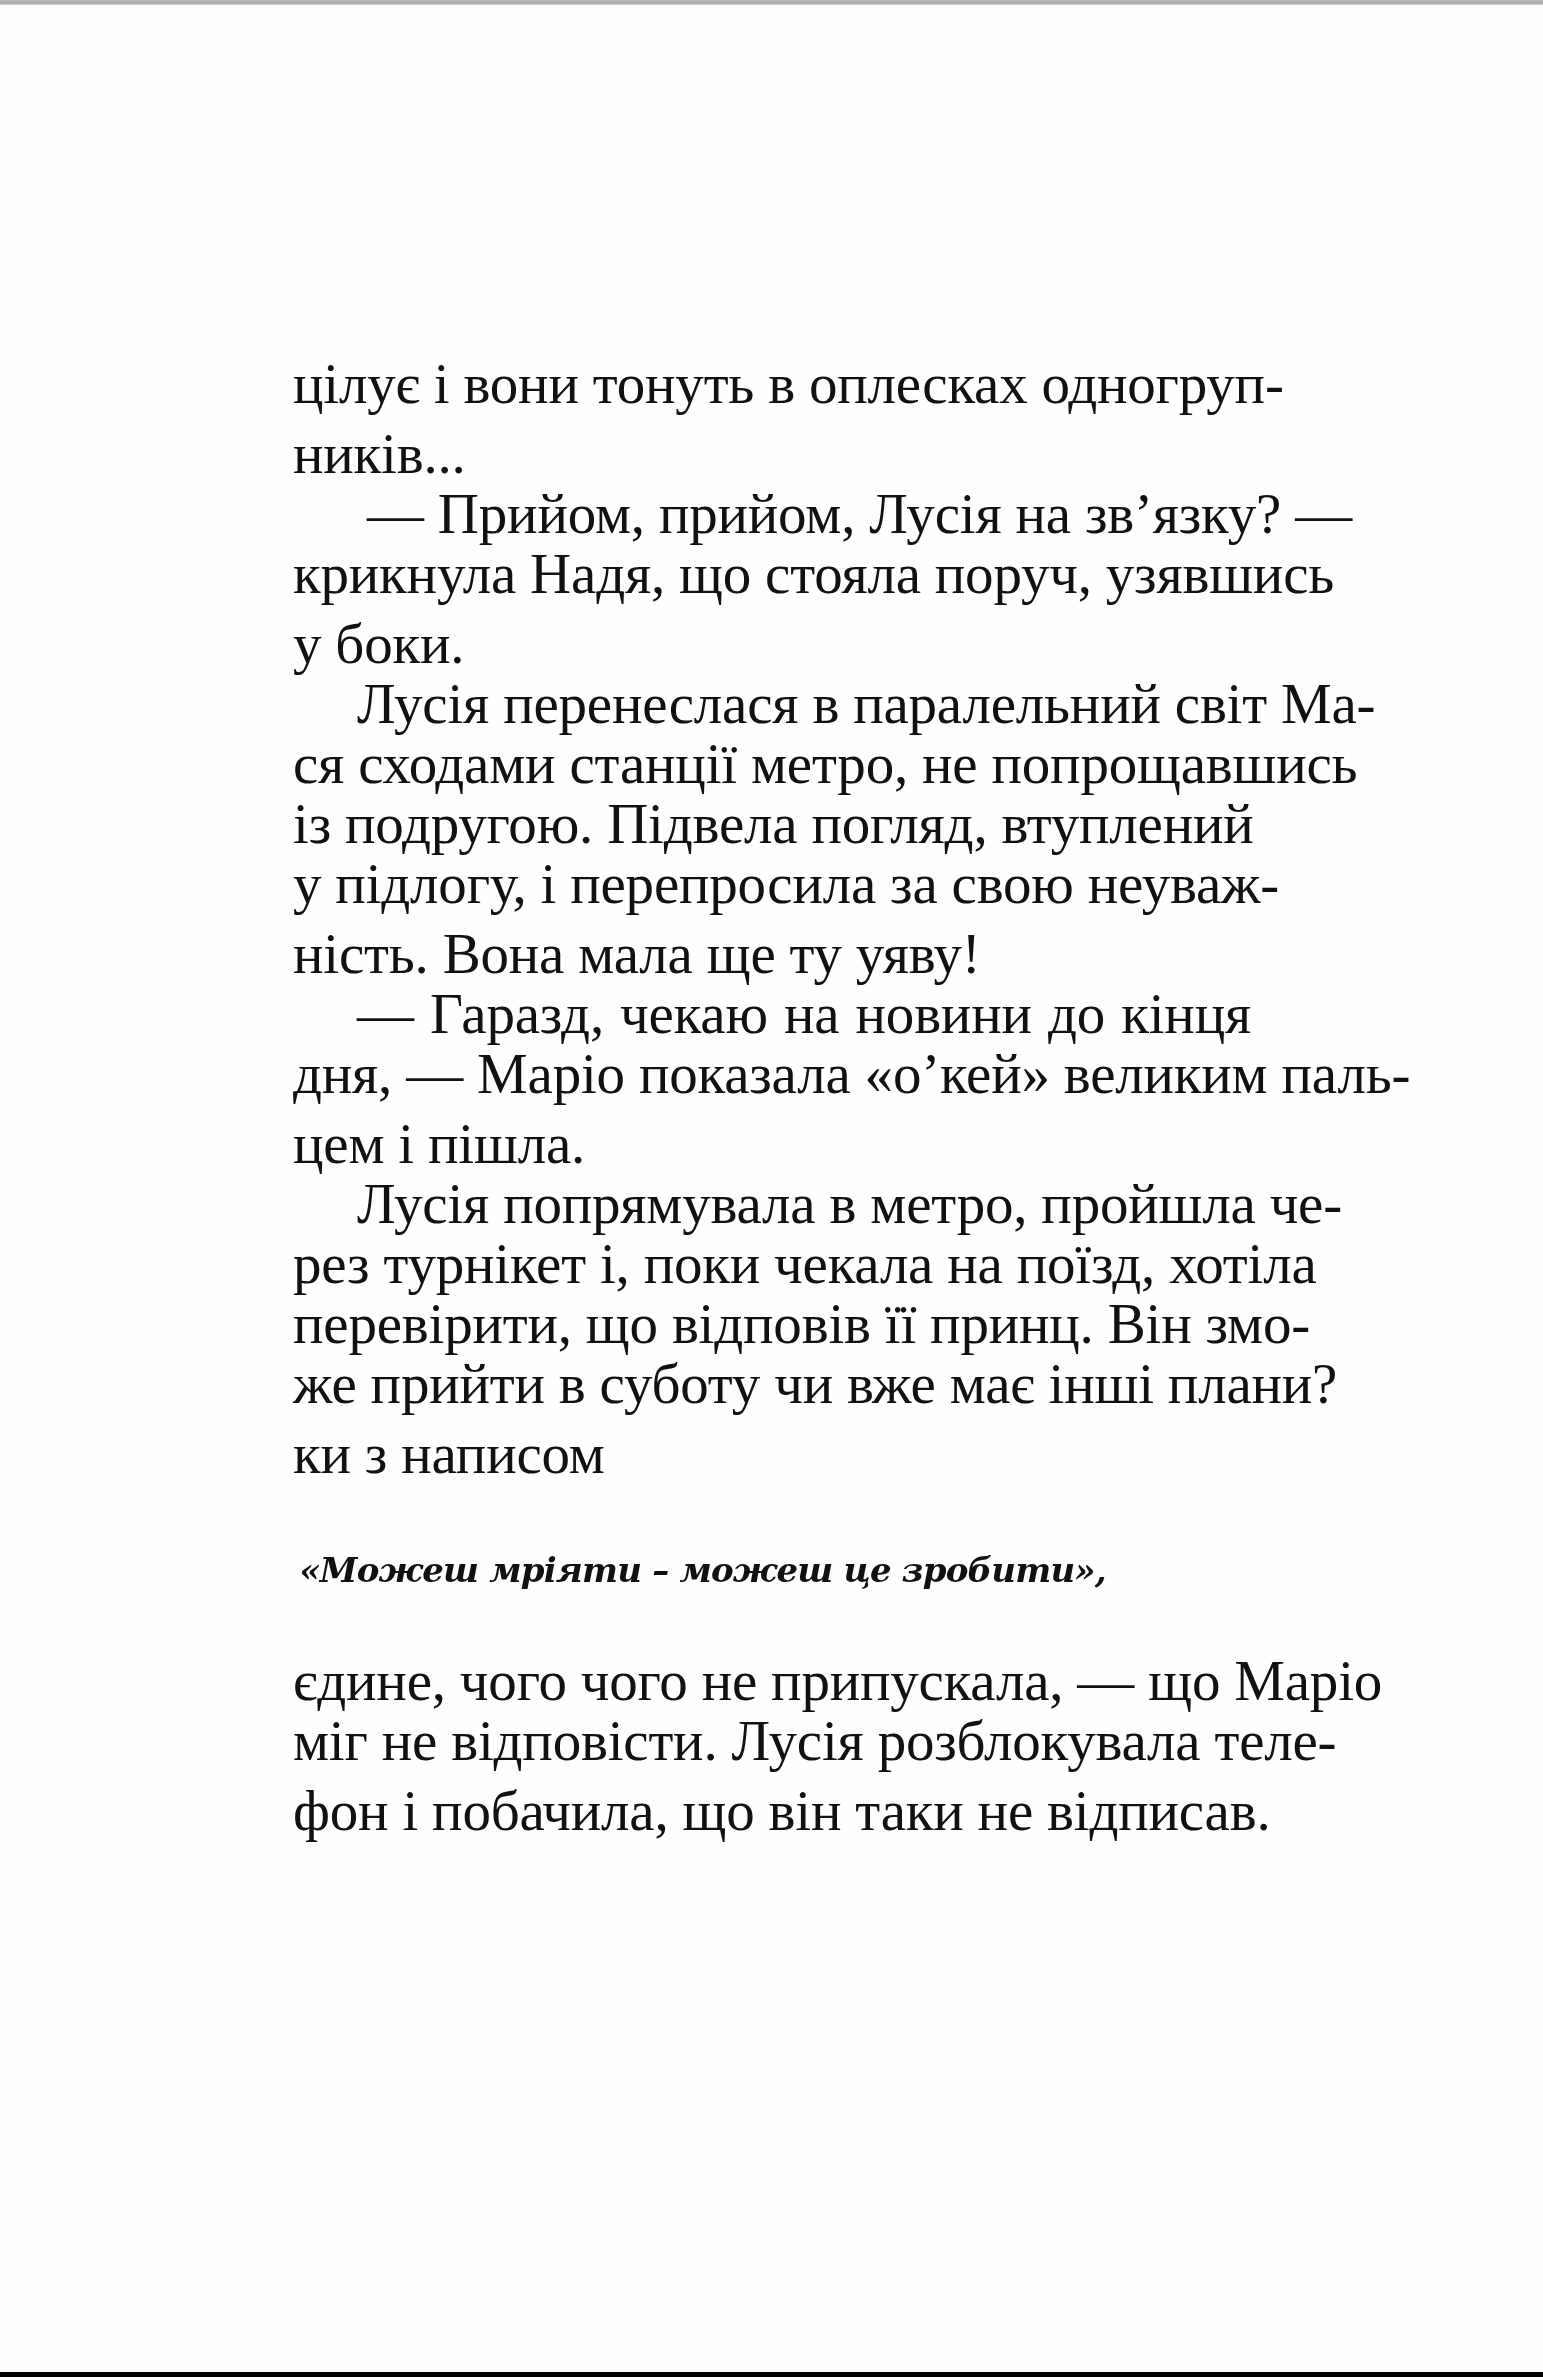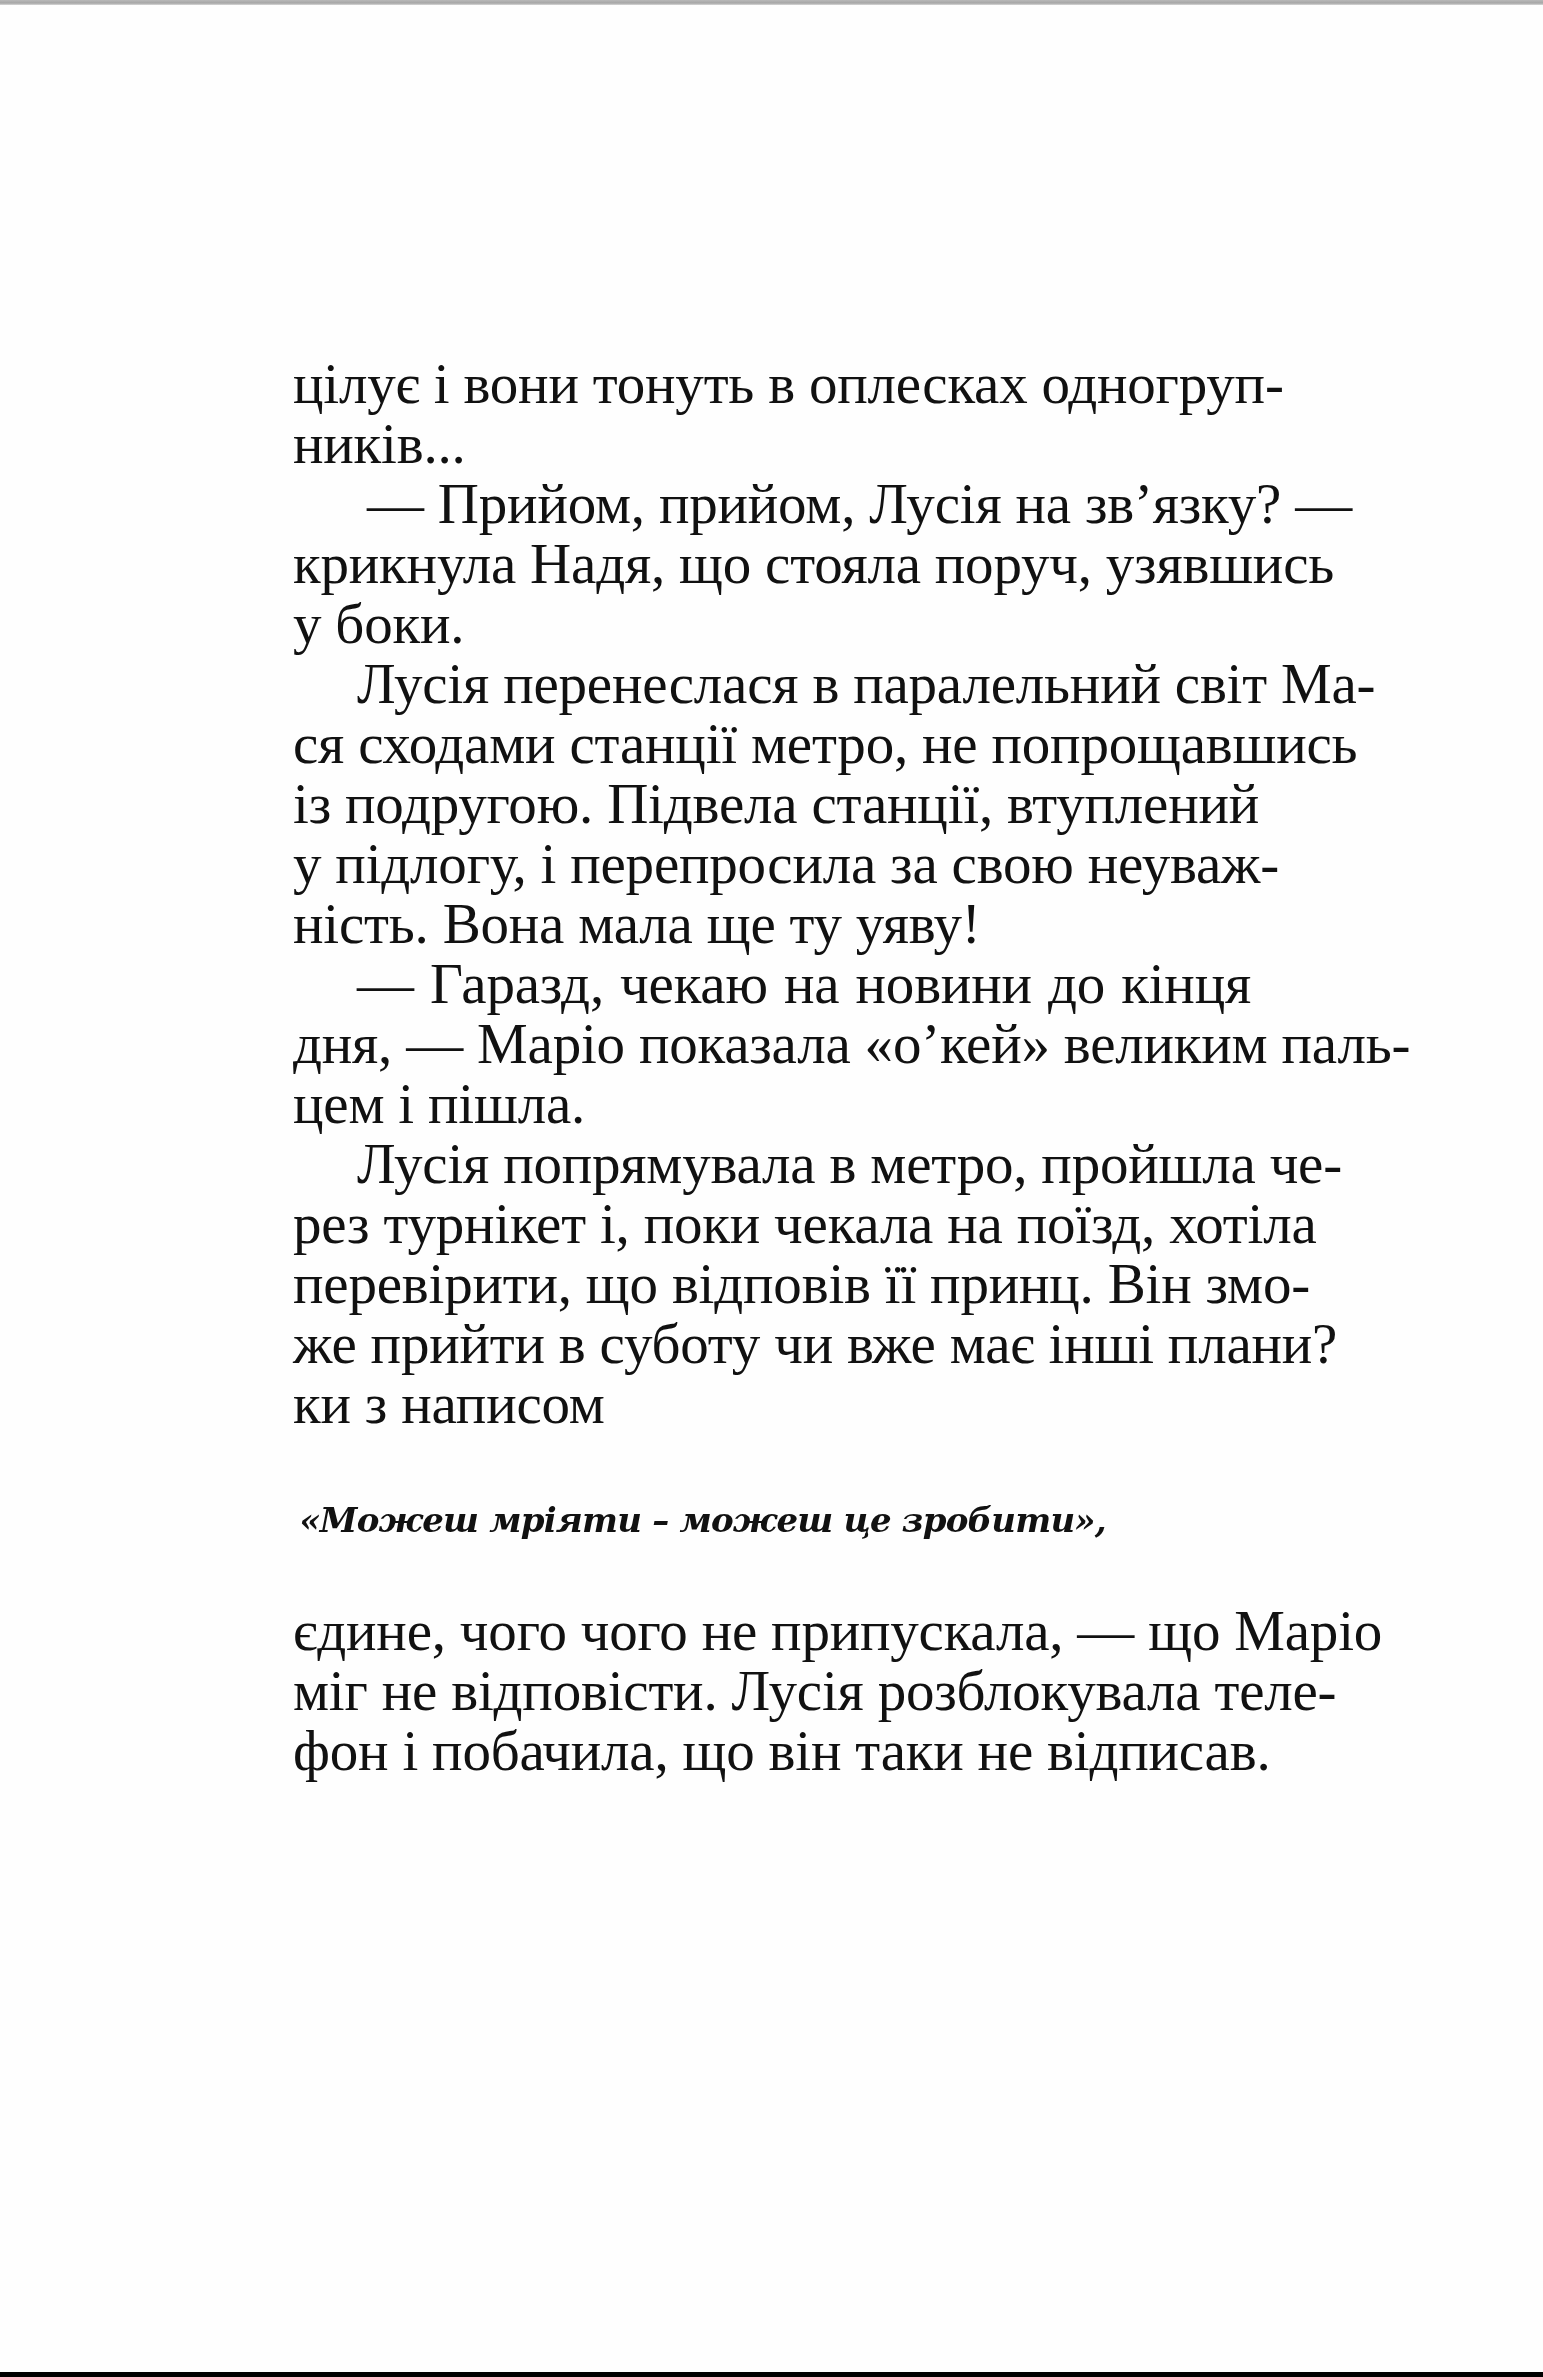--- a/index.html
+++ b/index.html
@@ -39,20 +39,21 @@
       height: 60px;
       line-height: 60px;
       font-size: 57px;
       white-space: nowrap;
       text-align: justify;
       text-align-last: justify;
       letter-spacing: -0.2px;
     }
     .line.last {
       text-align-last: left;
+      margin-top: 10px;
     }
     .indent { padding-left: 64px; }
     .indent-dash { padding-left: 74px; }
     .motto {
       margin-top: 50px;
       margin-bottom: 45px;
       height: 72px;
       line-height: 72px;
       font-size: 34px;
       font-weight: bold;
@@ -70,21 +71,21 @@
 
 <div class="page">
   <div id="block1">
       <div class="line">цілує і вони тонуть в оплесках одногруп-</div>
       <div class="line last">ників...</div>
       <div class="line indent-dash">— Прийом, прийом, Лусія на зв’язку? —</div>
       <div class="line">крикнула Надя, що стояла поруч, узявшись</div>
       <div class="line last">у боки.</div>
       <div class="line indent">Лусія перенеслася в паралельний світ Ма-</div>
       <div class="line">ся сходами станції метро, не попрощавшись</div>
-      <div class="line">із подругою. Підвела станції, втуплений</div>
+      <div class="line">із подругою. Підвела погляд, втуплений</div>
       <div class="line">у підлогу, і перепросила за свою неуваж-</div>
       <div class="line last">ність. Вона мала ще ту уяву!</div>
       <div class="line indent">— Гаразд, чекаю на новини до кінця</div>
       <div class="line">дня, — Маріо показала «о’кей» великим паль-</div>
       <div class="line last">цем і пішла.</div>
       <div class="line indent">Лусія попрямувала в метро, пройшла че-</div>
       <div class="line">рез турнікет і, поки чекала на поїзд, хотіла</div>
       <div class="line">перевірити, що відповів її принц. Він змо-</div>
       <div class="line">же прийти в суботу чи вже має інші плани?</div>
       <div class="line last">ки з написом</div>

